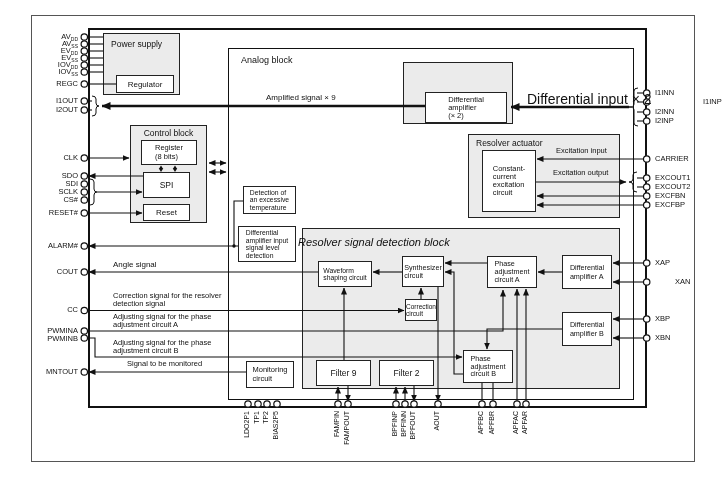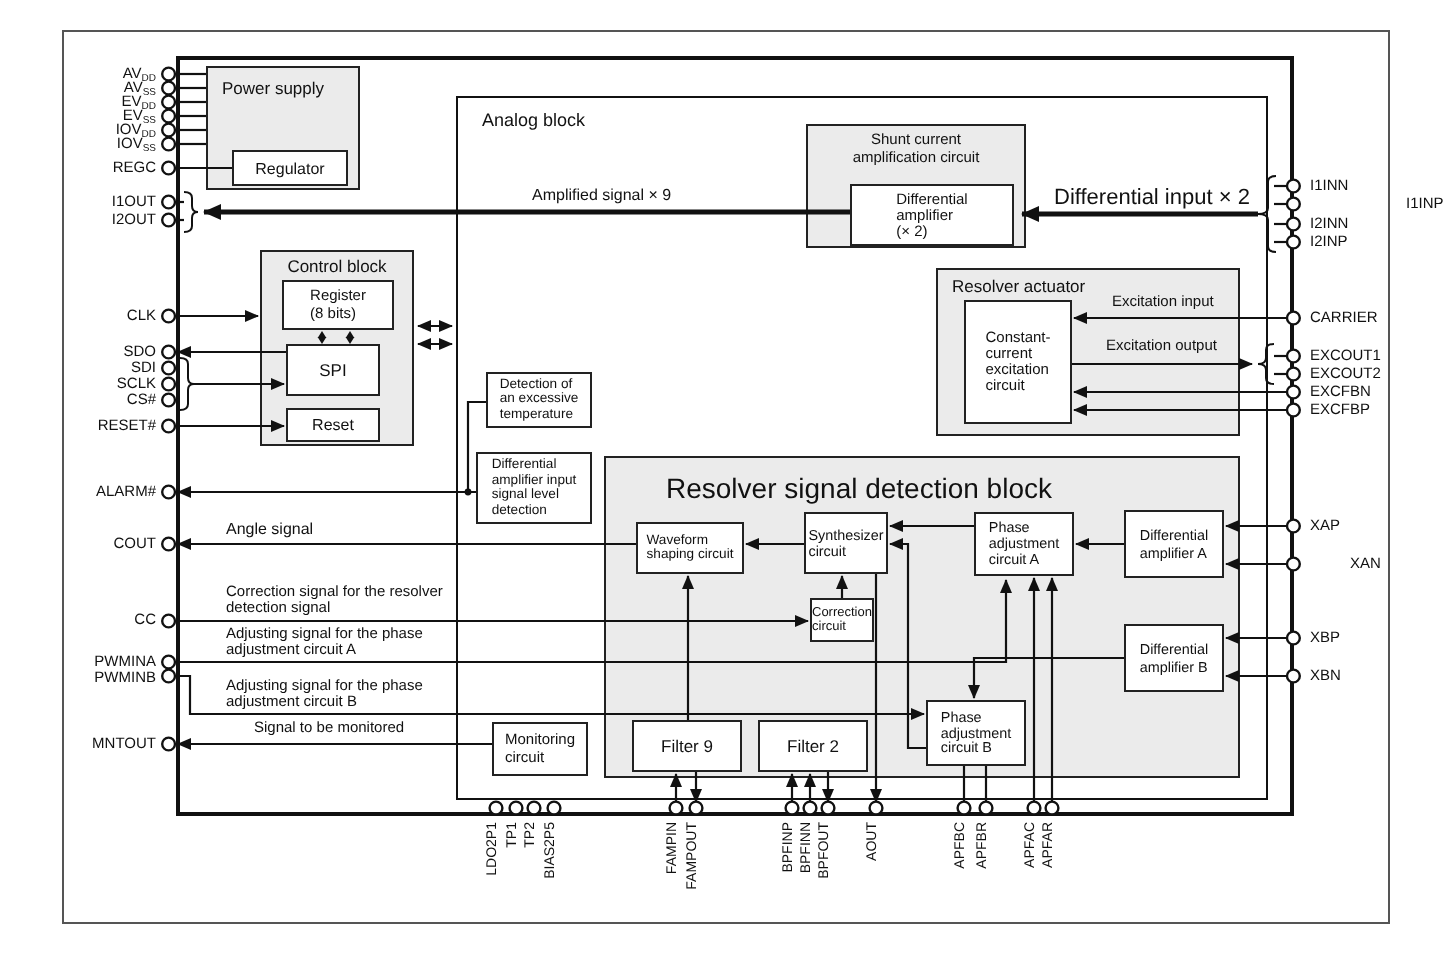--- a/index.html
+++ b/index.html
@@ -37,43 +37,41 @@
   <div class="ttl" style="left:130px;top:128px;width:77px;text-align:center;font-size:8.5px;">Control block</div>
   <div class="wblk" style="left:141px;top:140px;width:56px;height:25px;font-size:7.5px;line-height:8.5px;">Register
 (8 bits)</div>
   <div class="wblk" style="left:143px;top:172px;width:47px;height:26px;font-size:8.5px;">SPI</div>
   <div class="wblk" style="left:143px;top:204px;width:47px;height:17px;font-size:8px;">Reset</div>
 
   <div class="abs" style="left:228px;top:48px;width:404px;height:350px;border:1.3px solid #111;background:#fff;z-index:1;"></div>
   <div class="ttl" style="left:241px;top:55px;font-size:9px;z-index:3;">Analog block</div>
 
   <div class="gblk" style="left:403px;top:62px;width:110px;height:62px;"></div>
-  <div class="ttl" style="left:403px;top:66px;width:110px;text-align:center;font-size:7.5px;line-height:8.5px;">Shunt current
-amplification circuit</div>
   <div class="wblk" style="left:425px;top:92px;width:82px;height:31px;font-size:7.5px;line-height:8px;">Differential
 amplifier
 (× 2)</div>
 
   <div class="gblk" style="left:468px;top:134px;width:152px;height:84px;"></div>
   <div class="ttl" style="left:476px;top:138px;font-size:8.5px;">Resolver actuator</div>
   <div class="wblk" style="left:482px;top:150px;width:54px;height:62px;font-size:7.5px;line-height:8px;">Constant-
 current
 excitation
 circuit</div>
 
   <div class="wblk" style="left:243px;top:186px;width:53px;height:28px;font-size:6.8px;line-height:7.5px;">Detection of
 an excessive
 temperature</div>
   <div class="wblk" style="left:238px;top:226px;width:58px;height:36px;font-size:6.8px;line-height:7.5px;">Differential
 amplifier input
 signal level
 detection</div>
 
   <div class="gblk" style="left:302px;top:228px;width:318px;height:161px;"></div>
-  <div class="ttl" style="left:333px;top:236px;font-size:14px;">Resolver signal detection block</div>
+  <div class="ttl" style="left:298px;top:236px;font-size:11px;font-style:italic;">Resolver signal detection block</div>
 
   <div class="wblk" style="left:318px;top:261px;width:54px;height:26px;font-size:6.8px;line-height:7.5px;">Waveform
 shaping circuit</div>
   <div class="wblk" style="left:402px;top:256px;width:42px;height:31px;font-size:7.2px;line-height:8px;">Synthesizer
 circuit</div>
   <div class="wblk" style="left:405px;top:299px;width:32px;height:22px;font-size:6.5px;line-height:7px;">Correction
 circuit</div>
   <div class="wblk" style="left:487px;top:256px;width:50px;height:32px;font-size:7.2px;line-height:7.8px;">Phase
 adjustment
 circuit A</div>
@@ -84,21 +82,21 @@
   <div class="wblk" style="left:463px;top:350px;width:50px;height:33px;font-size:7.2px;line-height:7.8px;">Phase
 adjustment
 circuit B</div>
   <div class="wblk" style="left:316px;top:360px;width:55px;height:26px;font-size:8.5px;">Filter 9</div>
   <div class="wblk" style="left:379px;top:360px;width:55px;height:26px;font-size:8.5px;">Filter 2</div>
 
   <div class="wblk" style="left:246px;top:361px;width:48px;height:27px;font-size:7.5px;line-height:8.5px;">Monitoring
 circuit</div>
 
   <div class="slabel" style="left:266px;top:94px;font-size:8px;">Amplified signal × 9</div>
-  <div class="slabel" style="left:527px;top:95px;font-size:11px;">Differential input × 2</div>
+  <div class="slabel" style="left:527px;top:95px;font-size:14px;">Differential input × 2</div>
   <div class="slabel" style="left:556px;top:147px;">Excitation input</div>
   <div class="slabel" style="left:553px;top:169px;">Excitation output</div>
   <div class="slabel" style="left:113px;top:261px;font-size:8px;">Angle signal</div>
   <div class="slabel" style="left:113px;top:292px;">Correction signal for the resolver
 detection signal</div>
   <div class="slabel" style="left:113px;top:313px;">Adjusting signal for the phase
 adjustment circuit A</div>
   <div class="slabel" style="left:113px;top:339px;">Adjusting signal for the phase
 adjustment circuit B</div>
   <div class="slabel" style="left:127px;top:360px;">Signal to be monitored</div>

